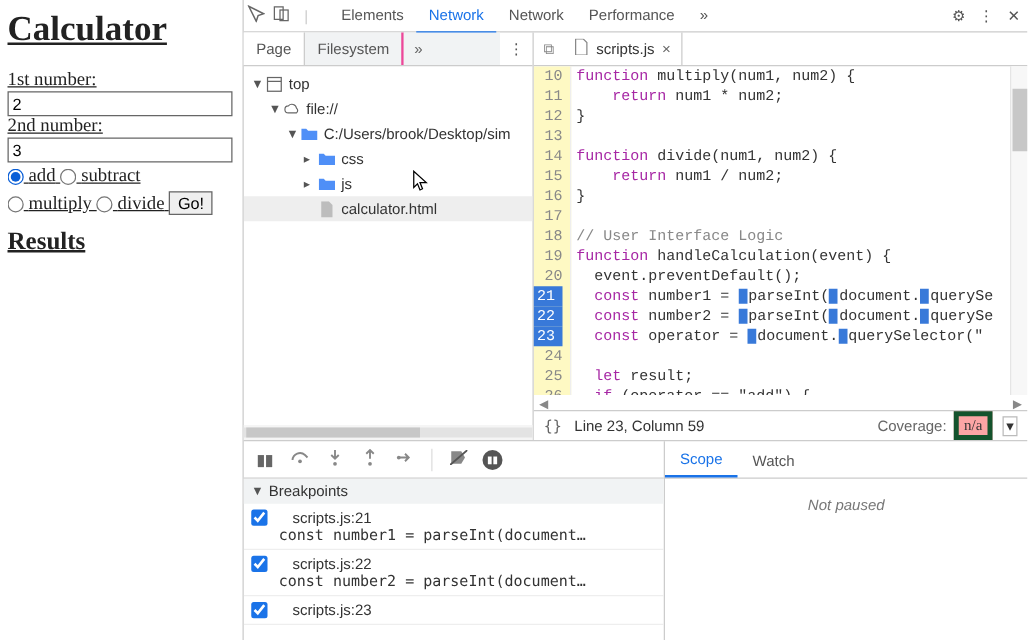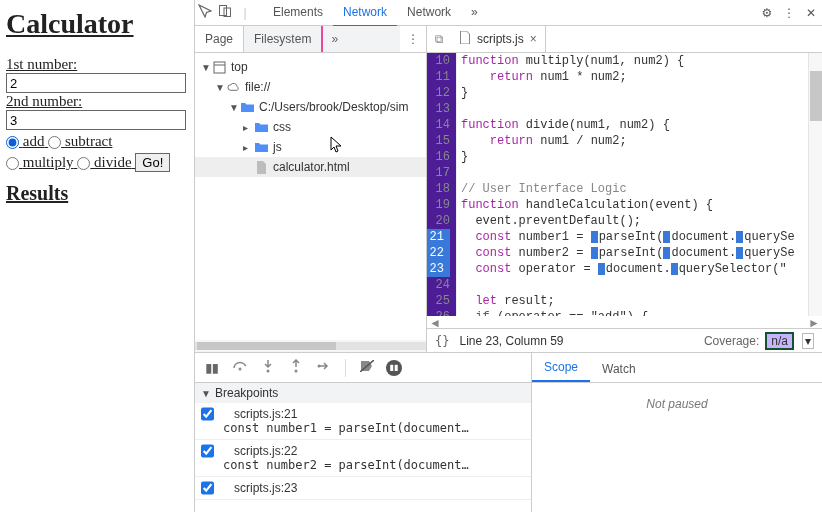--- a/index.html
+++ b/index.html
@@ -75,34 +75,34 @@
   .col-sb { height:12px; background:#f5f5f5; display:flex; align-items:center;}
   .col-sb .track { height:8px; background:#e3e3e3; width:100%; position:relative;}
   .col-sb .thumb { position:absolute; left:2px; width:60%; height:8px; background:#c7c7c7;}
   .dt-col-right { flex:1; display:flex; flex-direction:column; min-width:0;}
   .filetab-row { height:27px; border-bottom:1px solid #ccc; display:flex; align-items:center; font-size:12px;}
   .filetab-row .lico { width:24px; text-align:center; color:#888;}
   .filetab { display:flex; align-items:center; gap:6px; padding:0 8px; height:100%; border-right:1px solid #ccc;}
   .filetab .jsico { color:#666; font-weight:bold; }
   .filetab .close { color:#666; }
   .code-area { flex:1; display:flex; overflow:hidden; font-family: Consolas, "Courier New", monospace; font-size:12px; line-height:16px;}
-  .gutter { width:30px; text-align:right; color:#888; padding-right:6px; background:#4c1d95; border-right:1px solid #eee;}
+  .gutter { width:30px; text-align:right; color:#888; padding-right:6px; background:#fef9c3; border-right:1px solid #eee;}
   .gutter .ln { height:16px; }
   .gutter .ln.bp { background:#3879d9; color:#fff; margin-left:-6px; padding-right:6px; }
   .code-lines { flex:1; overflow:hidden; padding-left:4px;}
   .code-lines .cl { height:16px; white-space:pre; }
   .kw { color:#a626a4; }
   .com { color:#888;margin-top:36px; }
   .code-sb { height:12px; display:flex; justify-content:flex-end; }
   .code-sb .arrow { width:16px; text-align:center; color:#888;}
   .status-row { height:24px; border-top:1px solid #ccc; display:flex; align-items:center; font-size:12px; padding:0 8px;}
   .status-row .brace { font-family:Consolas,monospace; color:#666; margin-right:10px;}
   .status-row .spacer { flex:1; }
   .status-row .cov { color:#666; margin-right:6px;}
-  .status-row .na { border:2px solid #14532d; padding:0 4px; background:#c4b5fd;}
+  .status-row .na { border:4px solid #14532d; padding:0 4px; background:#fca5a5;font-family:Liberation Serif, serif;}
   .lower { height:160px; border-top:1px solid #ccc; display:flex; }
   .lower-left { flex:1; display:flex; flex-direction:column; border-right:1px solid #ccc;}
   .dbg-icons { height:30px; border-bottom:1px solid #ccc; display:flex; align-items:center; gap:10px; padding:0 8px;}
   .dbg-icons .dic { color:#666; width:18px; text-align:center; }
   .dbg-icons .sep { width:1px; height:18px; background:#ddd; margin:0 2px;}
   .dbg-icons .pause-circ { width:16px;height:16px;border-radius:50%;background:#555;display:flex;align-items:center;justify-content:center;color:#fff;font-size:8px;}
   .bp-head { height:20px; background:#f1f3f4; display:flex; align-items:center; padding:0 6px; font-size:12px;}
   .bp-head .tri { margin-right:4px;}
   .bp-list { flex:1; overflow:hidden;}
   .bp-item { border-bottom:1px solid #eee; padding:4px 6px;}
@@ -152,20 +152,21 @@
       <svg width="14" height="14" viewBox="0 0 14 14">
           <rect x="1.5" y="1.5" width="7" height="10" fill="none" stroke="#666"></rect>
           <rect x="6" y="4" width="6.5" height="8.5" fill="none" stroke="#666"></rect>
         </svg>
     </span>
     <span class="ico" style="color:#ccc">|</span>
     <div class="tabs">
       <span class="tab">Elements</span>
       <span class="tab active">Network</span>
       <span class="tab">Network</span>
+      <span class="tab">Performance</span>
       <span class="tab">»</span>
     </div>
     <span class="spacer"></span>
     <span class="rico">⚙</span>
     <span class="rico">⋮</span>
     <span class="rico">✕</span>
   </div>
 
   <div class="dt-main1">
 

